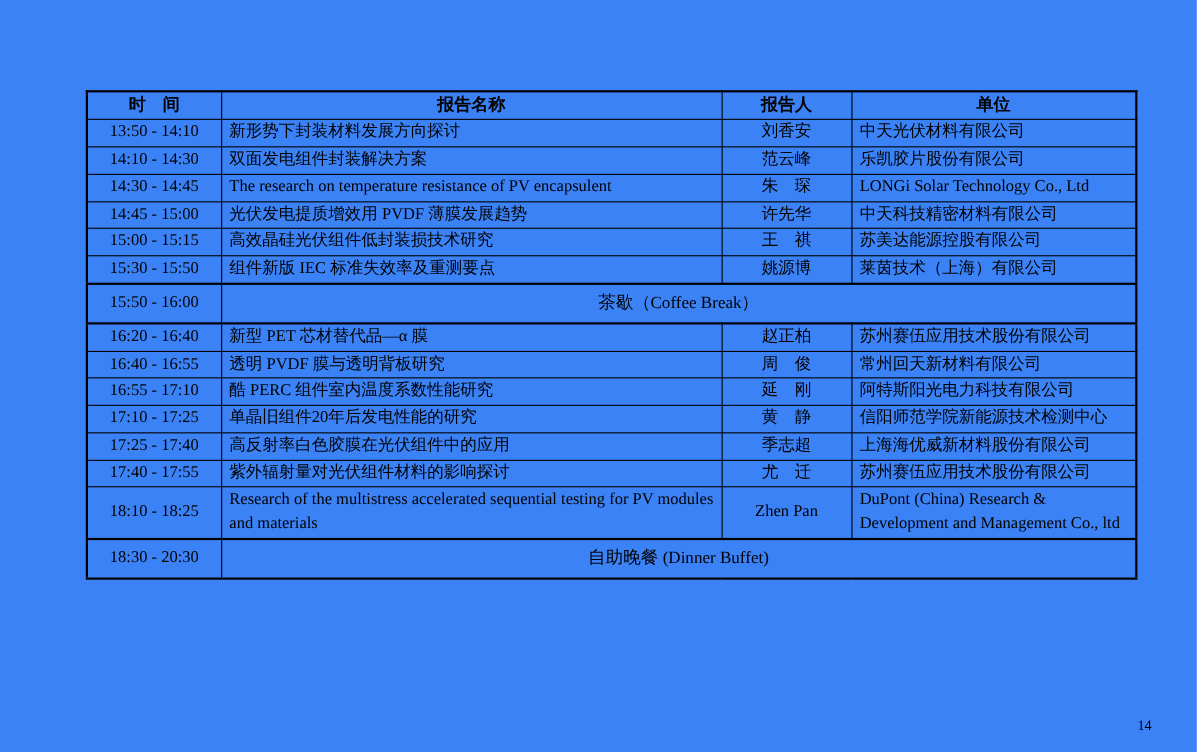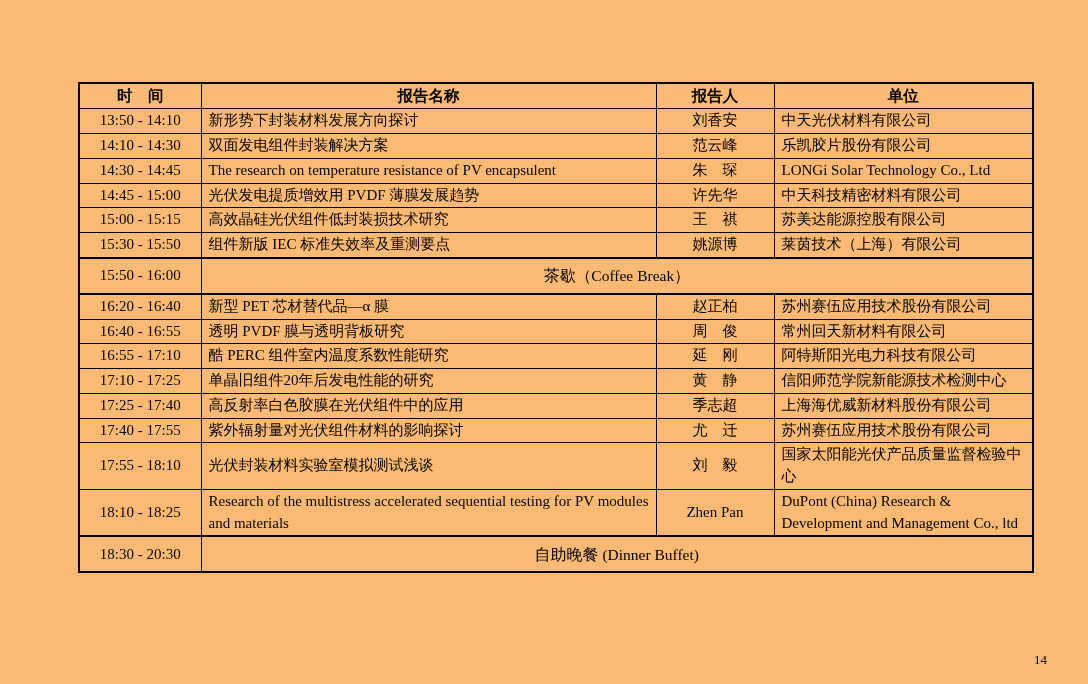--- a/index.html
+++ b/index.html
@@ -11,21 +11,21 @@
     width: 1088px;
     height: 684px;
     position: relative;
     font-family: "Liberation Serif", "DejaVu Serif", serif;
     color: #000000;
     overflow: hidden;
   }
   .page {
     position: absolute;
     inset: 0;
-    background: #fdba74;
+    background: #3b82f6;
   }
   table.schedule {
     position: absolute;
     left: 78px;
     top: 82px;
     width: 954px;
     border-collapse: collapse;
     table-layout: fixed;
     border: 2px solid #000000;
     font-size: 15px;
@@ -167,26 +167,20 @@
           <td class="cell-title">高反射率白色胶膜在光伏组件中的应用</td>
           <td class="cell-speaker">季志超</td>
           <td class="cell-org">上海海优威新材料股份有限公司</td>
         </tr>
         <tr>
           <td class="cell-time">17:40 - 17:55</td>
           <td class="cell-title">紫外辐射量对光伏组件材料的影响探讨</td>
           <td class="cell-speaker">尤　迁</td>
           <td class="cell-org">苏州赛伍应用技术股份有限公司</td>
         </tr>
-        <tr>
-          <td class="cell-time">17:55 - 18:10</td>
-          <td class="cell-title">光伏封装材料实验室模拟测试浅谈</td>
-          <td class="cell-speaker">刘　毅</td>
-          <td class="cell-org">国家太阳能光伏产品质量监督检验中心</td>
-        </tr>
         <tr class="tall">
           <td class="cell-time">18:10 - 18:25</td>
           <td class="cell-title">Research of the multistress accelerated sequential testing for PV modules and materials</td>
           <td class="cell-speaker">Zhen Pan</td>
           <td class="cell-org">DuPont (China) Research &amp; Development and Management Co., ltd</td>
         </tr>
         <tr class="break-row">
           <td class="cell-time">18:30 - 20:30</td>
           <td class="break-cell" colspan="3"><span class="break-zh">自助晚餐</span><span class="break-en"> (Dinner Buffet)</span></td>
         </tr>

